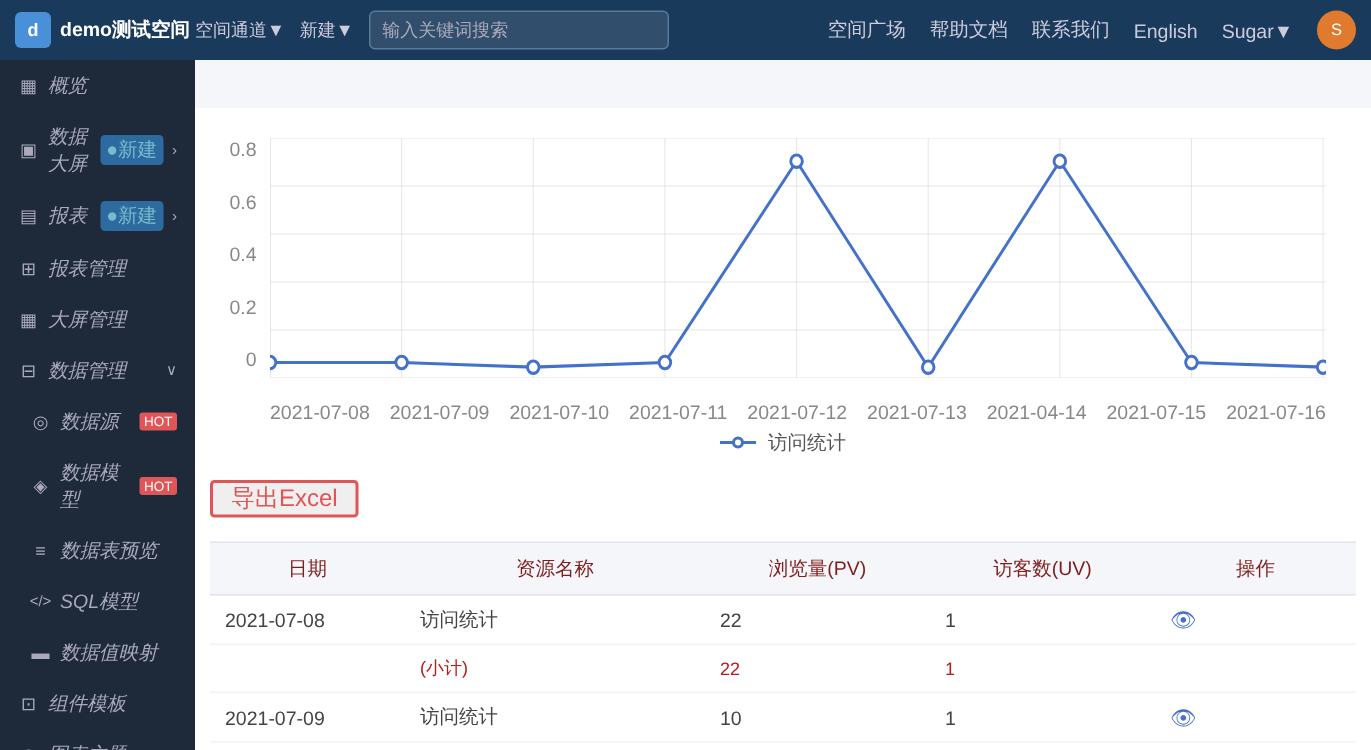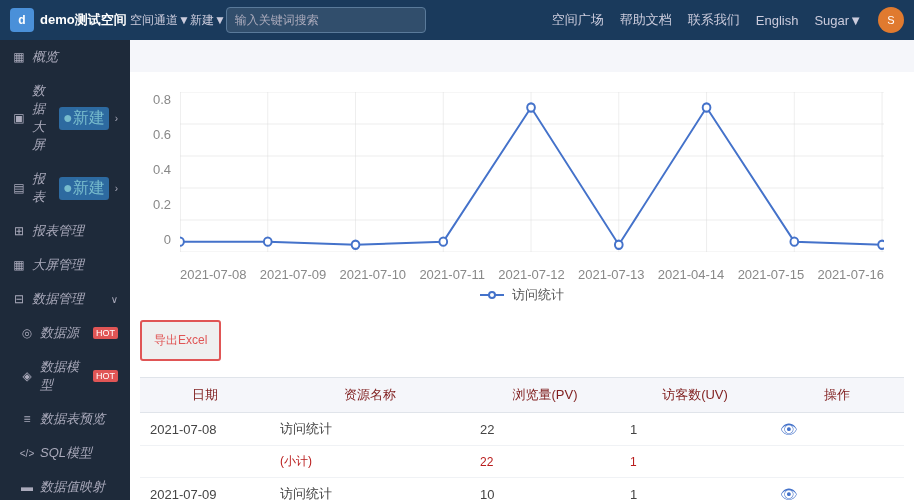--- a/index.html
+++ b/index.html
@@ -28,20 +28,21 @@
       width: 24px; height: 24px;
       background: #4a90d9;
       border-radius: 4px;
       display: flex; align-items: center; justify-content: center;
       color: white; font-weight: bold; font-size: 12px;
     }
     .top-nav-middle {
       display: flex;
       align-items: center;
       flex: 1;
+      gap: 10px;
     }
     .nav-btn {
       color: #ccd;
       font-size: 12px;
       cursor: pointer;
       display: flex;
       align-items: center;
       gap: 3px;
       white-space: nowrap;
     }
@@ -113,21 +114,21 @@
     }
     .badge-hot {
       font-size: 9px;
       background: #e05555;
       color: white;
       border-radius: 2px;
       padding: 1px 3px;
       margin-left: 2px;
     }
     .new-btn {
-      font-size: 16px;
+      font-size: 13px;
       background: #2d6aa0;
       color: #7bc;
       border-radius: 3px;
       padding: 1px 4px;
       cursor: pointer;
     }
     .chevron-icon { font-size: 10px; margin-left: auto; }
 
     
     .content {
@@ -174,24 +175,24 @@
       position: absolute;
       top: -3px;
       left: 8px;
     }
 
     
     .export-btn {
       display: inline-block;
       border: 2px solid #e05555;
       color: #e05555;
-      padding: 10px 12px;
+      padding: 0 12px;
       border-radius: 3px;
       cursor: pointer;
-      font-size: 12px;
+      font-size: 16px;
       margin: 8px 0;
     }
 
     
     .data-table {
       width: 100%;
       border-collapse: collapse;
       font-size: 12px;
     }
     .data-table th {

